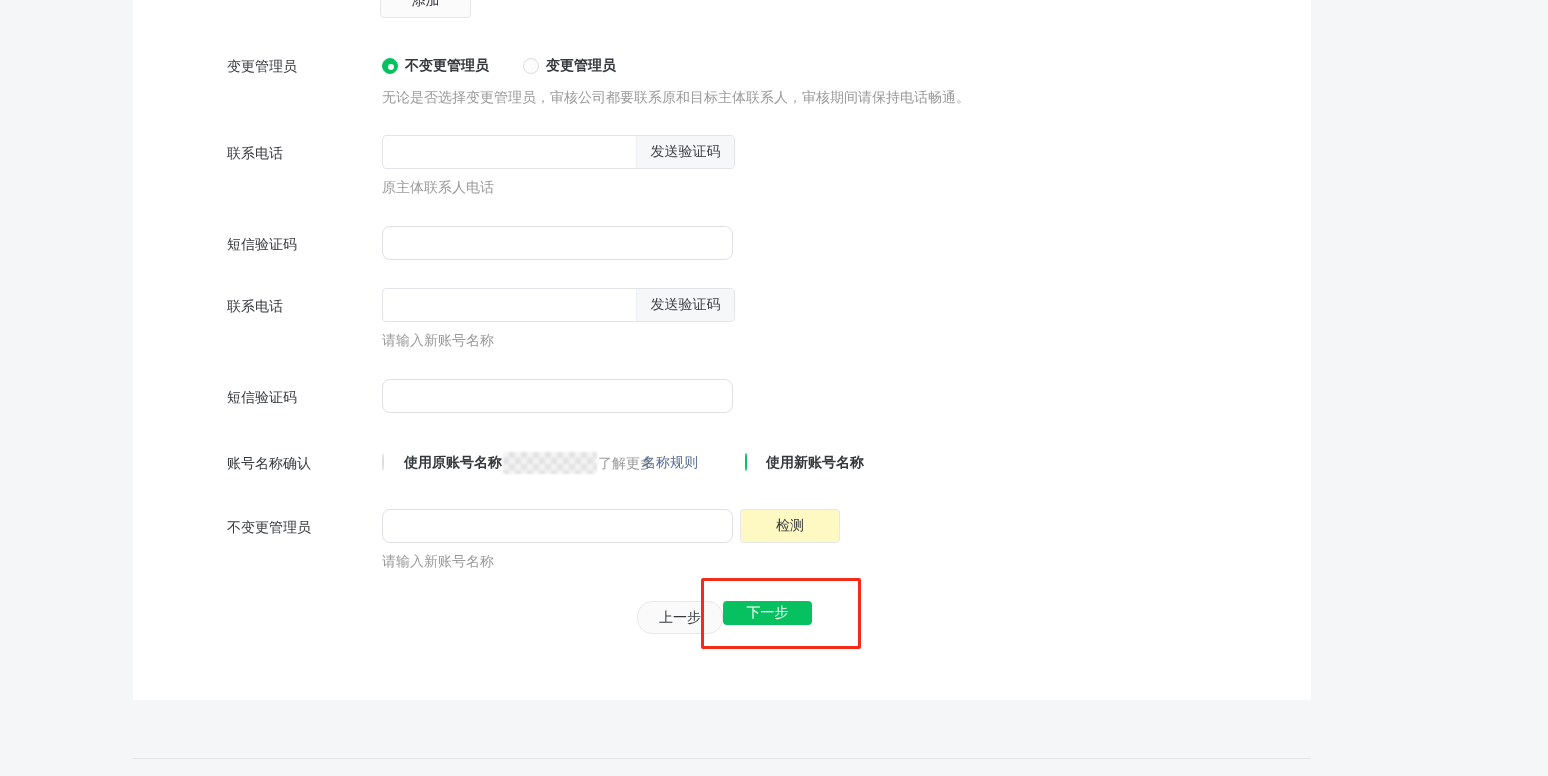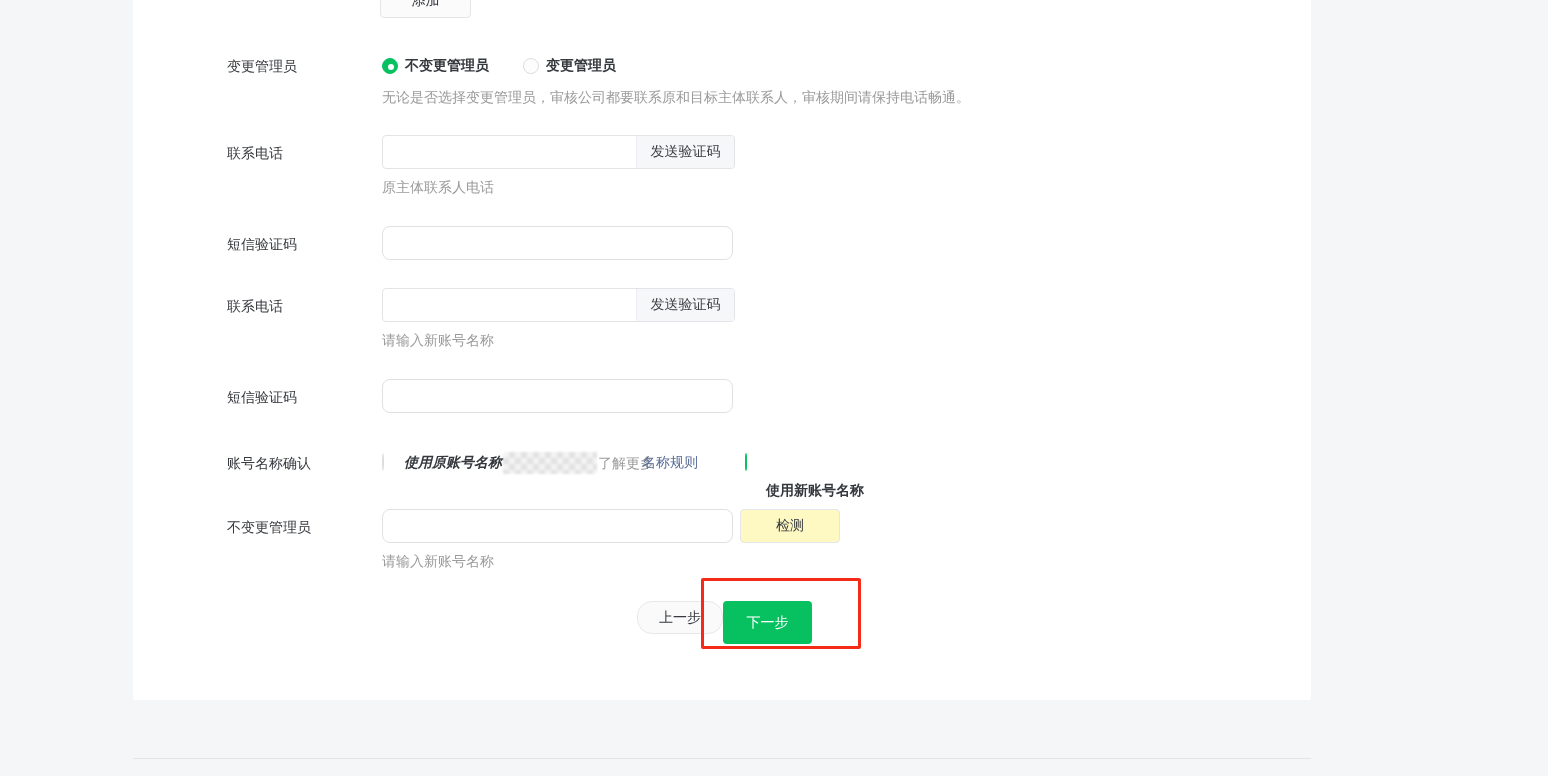--- a/index.html
+++ b/index.html
@@ -88,21 +88,21 @@
   }
   .learn-more { position:absolute; left:465px; top:2px; color:#9a9a9a; white-space:nowrap; }
   .rules-link { position:absolute; left:509px; top:1px; color:#576b95; cursor:pointer; white-space:nowrap; }
   
   .prev-btn {
     position:absolute; left:504px; top:601px; width:86px; height:33px;
     background:#fafafa; border:1px solid #e7e8ea; border-radius:15px;
     font-size:14px; color:#35383d; font-family:inherit; cursor:pointer;
   }
   .next-btn {
-    position:absolute; left:590px; top:601px; width:89px; height:43px;
+    position:absolute; left:590px; top:601px; width:89px; height:24px;
     background:#07C160; border:none; border-radius:4px;
     font-size:14px; color:#ffffff; font-family:inherit; cursor:pointer;
   }
   .annotation-rect {
     position:absolute; left:568px; top:578px; width:160px; height:71px;
     border:3px solid #f42b17; border-radius:2px; pointer-events:none; z-index:5;
   }
 </style>
 </head>
 <body>
@@ -140,26 +140,26 @@
     <button class="send-code-btn">发送验证码</button>
   </div>
   <div class="note" style="top:332px;">请输入新账号名称</div>
 
   <div class="label" style="top:389px;">短信验证码</div>
   <input class="text-input" style="top: 379px;" type="text" value="">
 
   <div class="label" style="top:455px;">账号名称确认</div>
   <div class="row-account">
     <span class="radio abs" style="left:249px; top:1px;"></span>
-    <span class="opt-text" style="left:271px;font-style:italic;">使用原账号名称</span>
+    <span class="opt-text" style="left:271px;">使用原账号名称</span>
     <span class="redacted"></span>
     <span class="learn-more">了解更多</span>
     <span class="rules-link">名称规则</span>
     <span class="radio checked abs" style="left:610px; top:1px;"></span>
-    <span class="opt-text" style="left:633px;margin-top:28px;">使用新账号名称</span>
+    <span class="opt-text" style="left:633px;">使用新账号名称</span>
   </div>
 
   <div class="label" style="top:519px;">不变更管理员</div>
   <input class="text-input" style="top: 509px;" type="text" value="">
   <button class="check-btn" style="top:509px;">检测</button>
   <div class="note" style="top:553px;">请输入新账号名称</div>
 
   <button class="prev-btn">上一步</button>
   <button class="next-btn">下一步</button>
 

